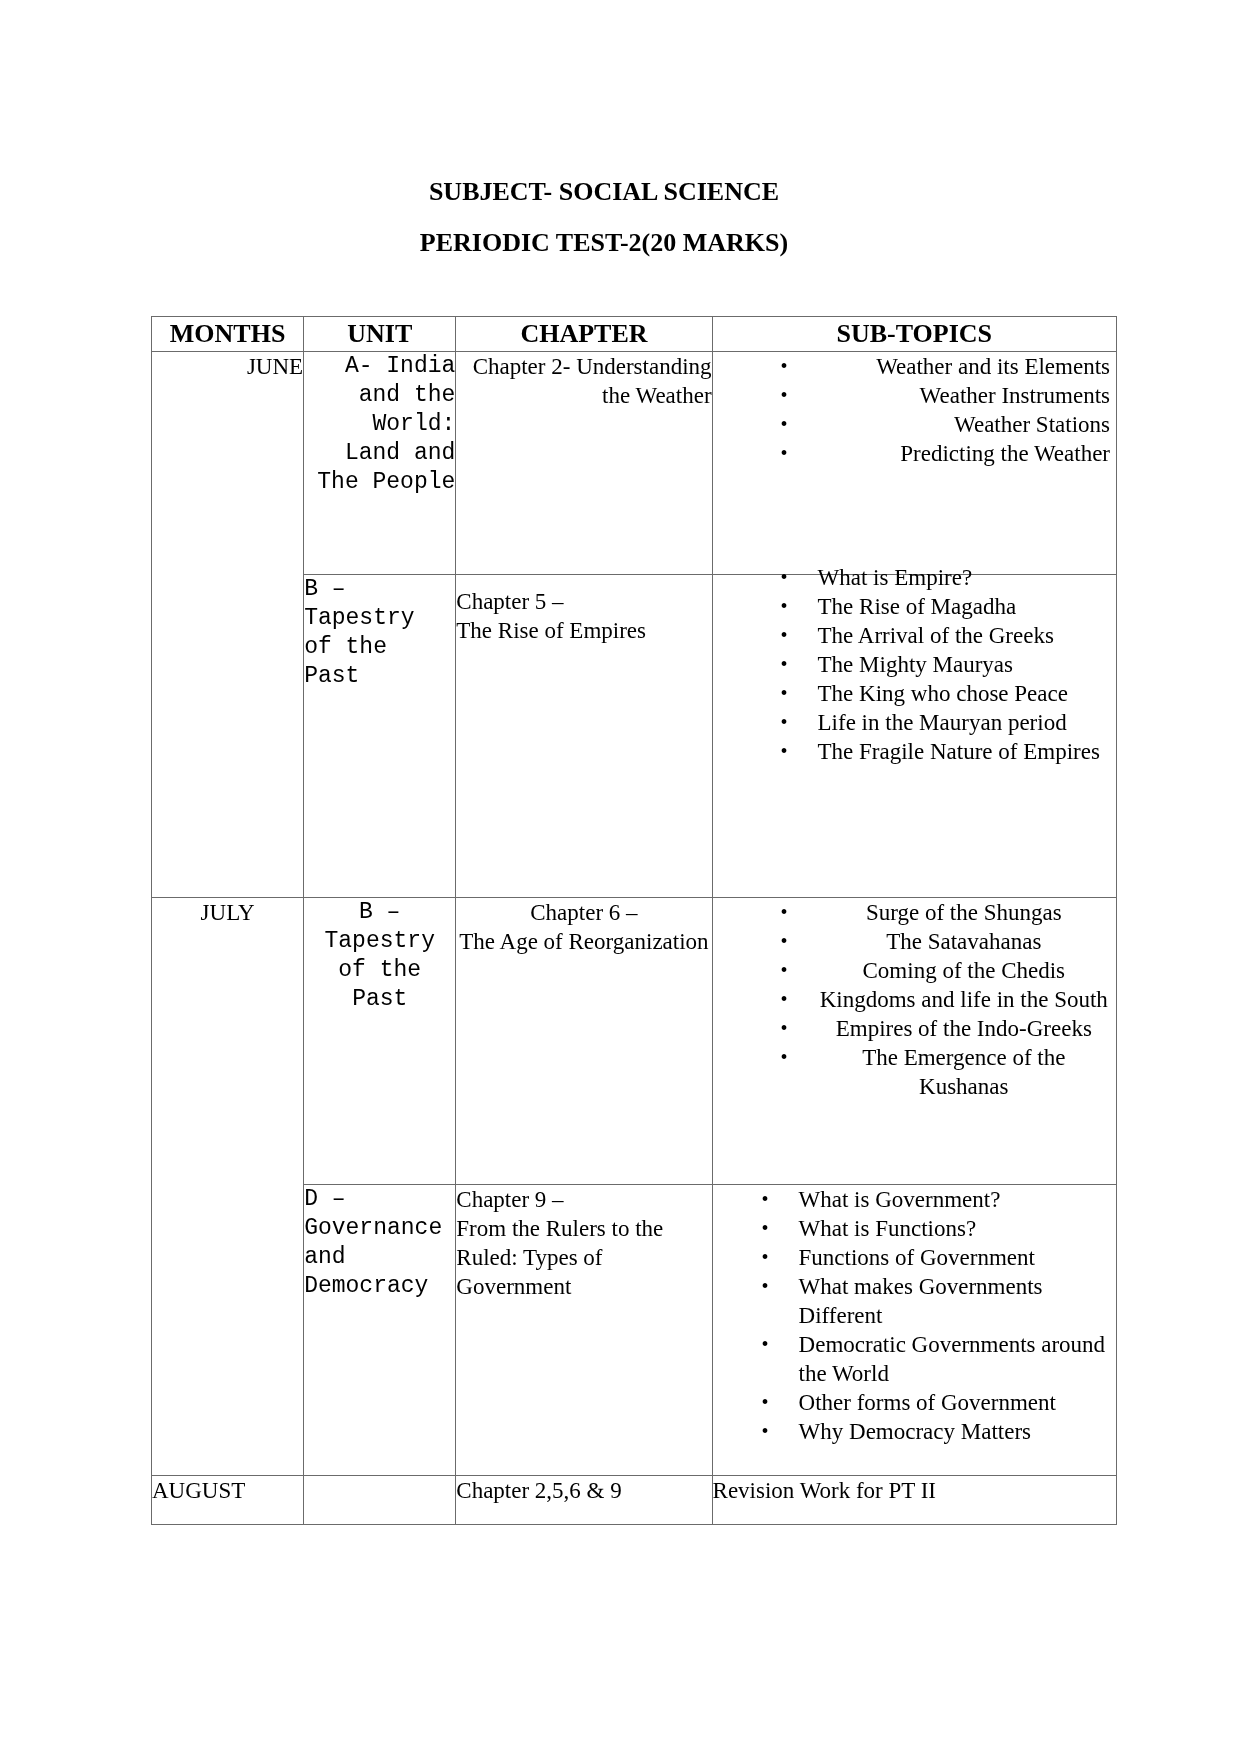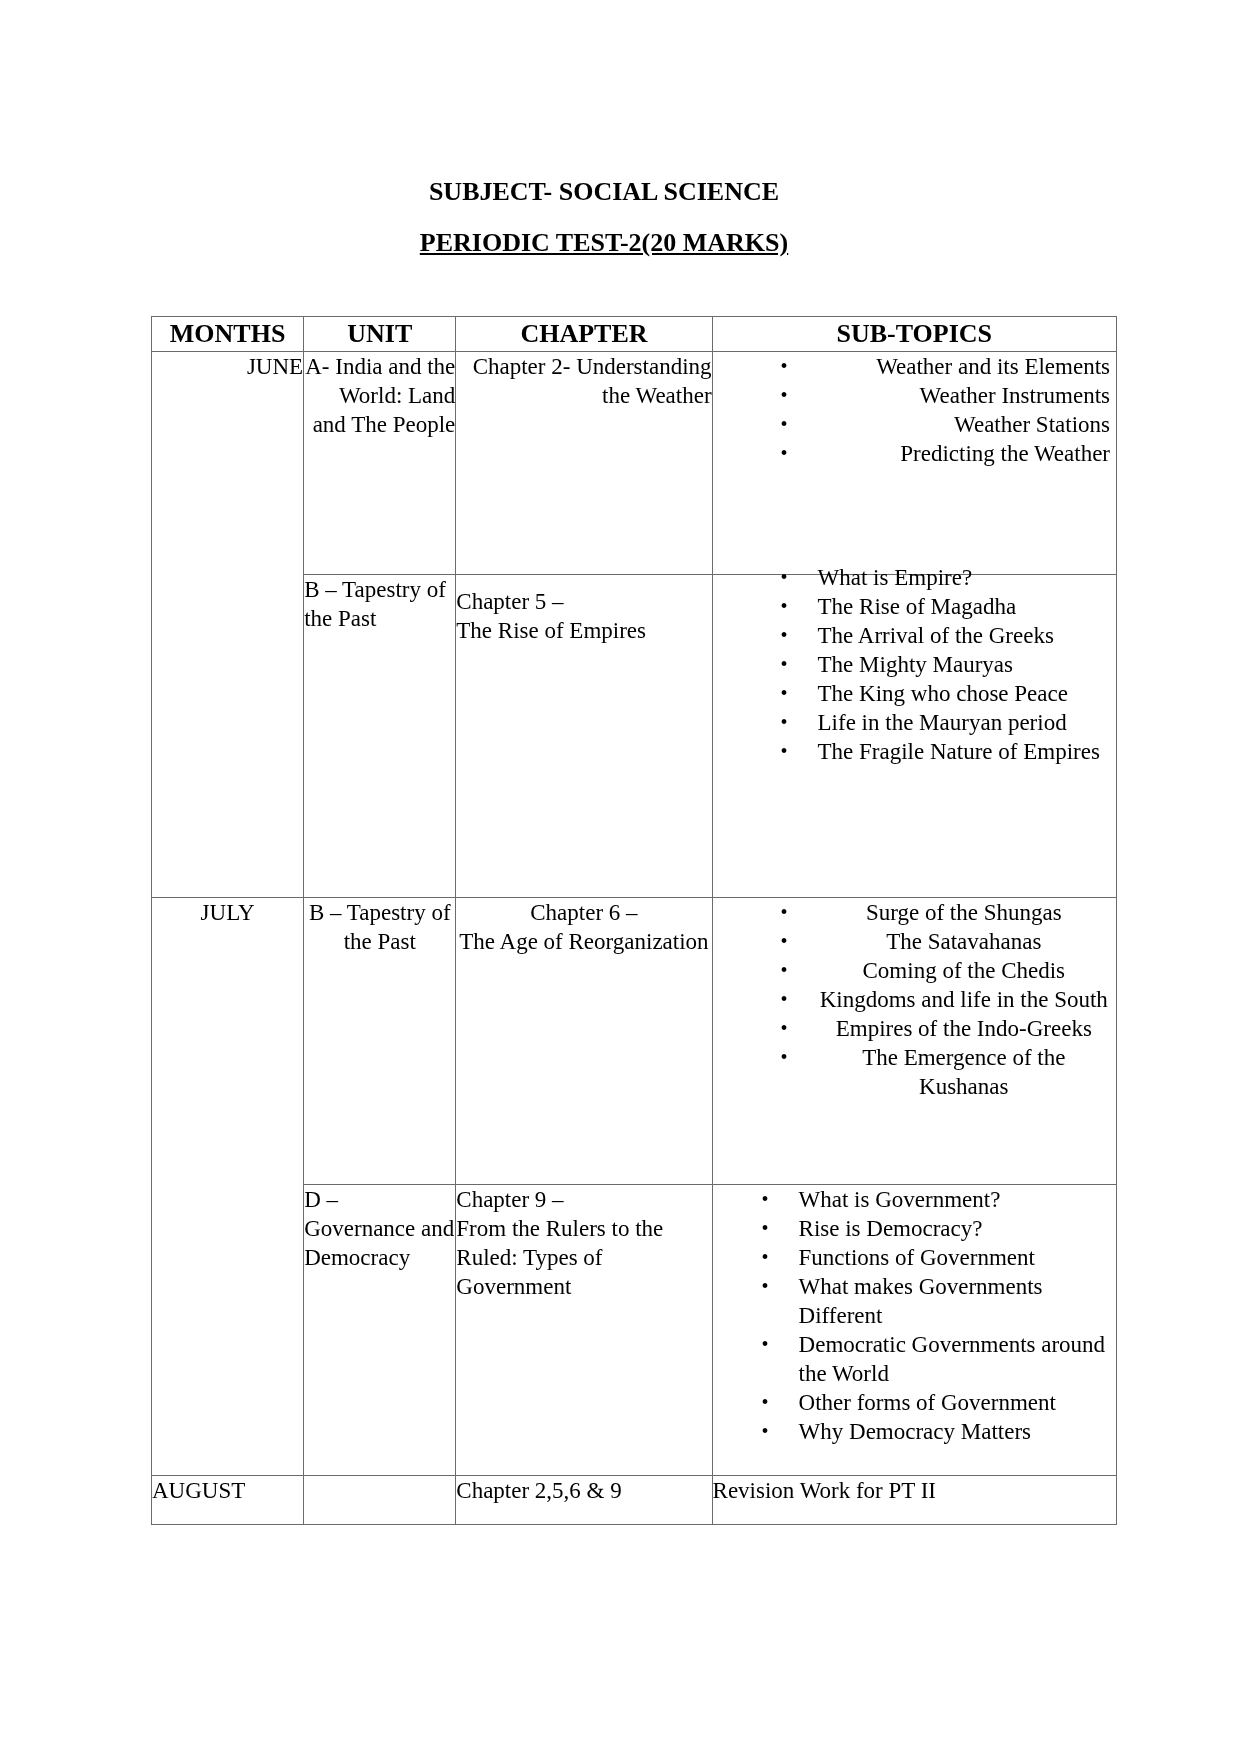--- a/index.html
+++ b/index.html
@@ -19,21 +19,21 @@
       position: absolute;
       left: 0;
       width: 1208px;
       text-align: center;
       font-weight: bold;
       font-size: 26px;
       line-height: 30px;
       margin: 0;
     }
     .title-1 { top: 177px; }
-    .title-2 { top: 228px; text-decoration: underline; }
+    .title-2 { top: 228px; }
 
     .sheet {
       position: absolute;
       left: 151px;
       top: 280px;
       width: 966px;
       border-collapse: collapse;
       table-layout: fixed;
       margin-top: 36px;
     }
@@ -52,21 +52,21 @@
       height: 34px;
       vertical-align: middle;
     }
     .col-month { width: 152px; }
     .col-unit { width: 152px; }
     .col-chapter { width: 256px; }
     .col-sub { width: 404px; }
 
     .month-cell { text-align: center; padding-top: 2px; }
     .month-left { text-align: left; padding-left: 10px; vertical-align: middle; }
-    .unit-cell { padding: 2px 4px 0 10px; }
+    .unit-cell { padding: 2px 4px 0 10px; font-family: Liberation Mono, monospace; }
     .chapter-cell { padding: 2px 4px 0 10px; }
 
     .sub-cell { padding: 0; }
     ul.topics {
       list-style: none;
       margin: 0;
       padding: 0;
     }
     ul.topics li {
       position: relative;
@@ -175,21 +175,21 @@
         <div>D –</div>
         <div>Governance and Democracy</div>
       </td>
       <td class="chapter-cell">
         <div>Chapter 9 –</div>
         <div>From the Rulers to the Ruled: Types of Government</div>
       </td>
       <td class="sub-cell">
         <ul class="topics narrow topics-july-d">
           <li><span class="bullet">•</span><span>What is Government?</span></li>
-          <li><span class="bullet">•</span><span>Rise is Democracy?</span></li>
+          <li><span class="bullet">•</span><span>What is Functions?</span></li>
           <li><span class="bullet">•</span><span>Functions of Government</span></li>
           <li><span class="bullet">•</span><span>What makes Governments Different</span></li>
           <li><span class="bullet">•</span><span>Democratic Governments around the World</span></li>
           <li><span class="bullet">•</span><span>Other forms of Government</span></li>
           <li><span class="bullet">•</span><span>Why Democracy Matters</span></li>
         </ul>
       </td>
     </tr>
 
     <tr class="aug-row">

